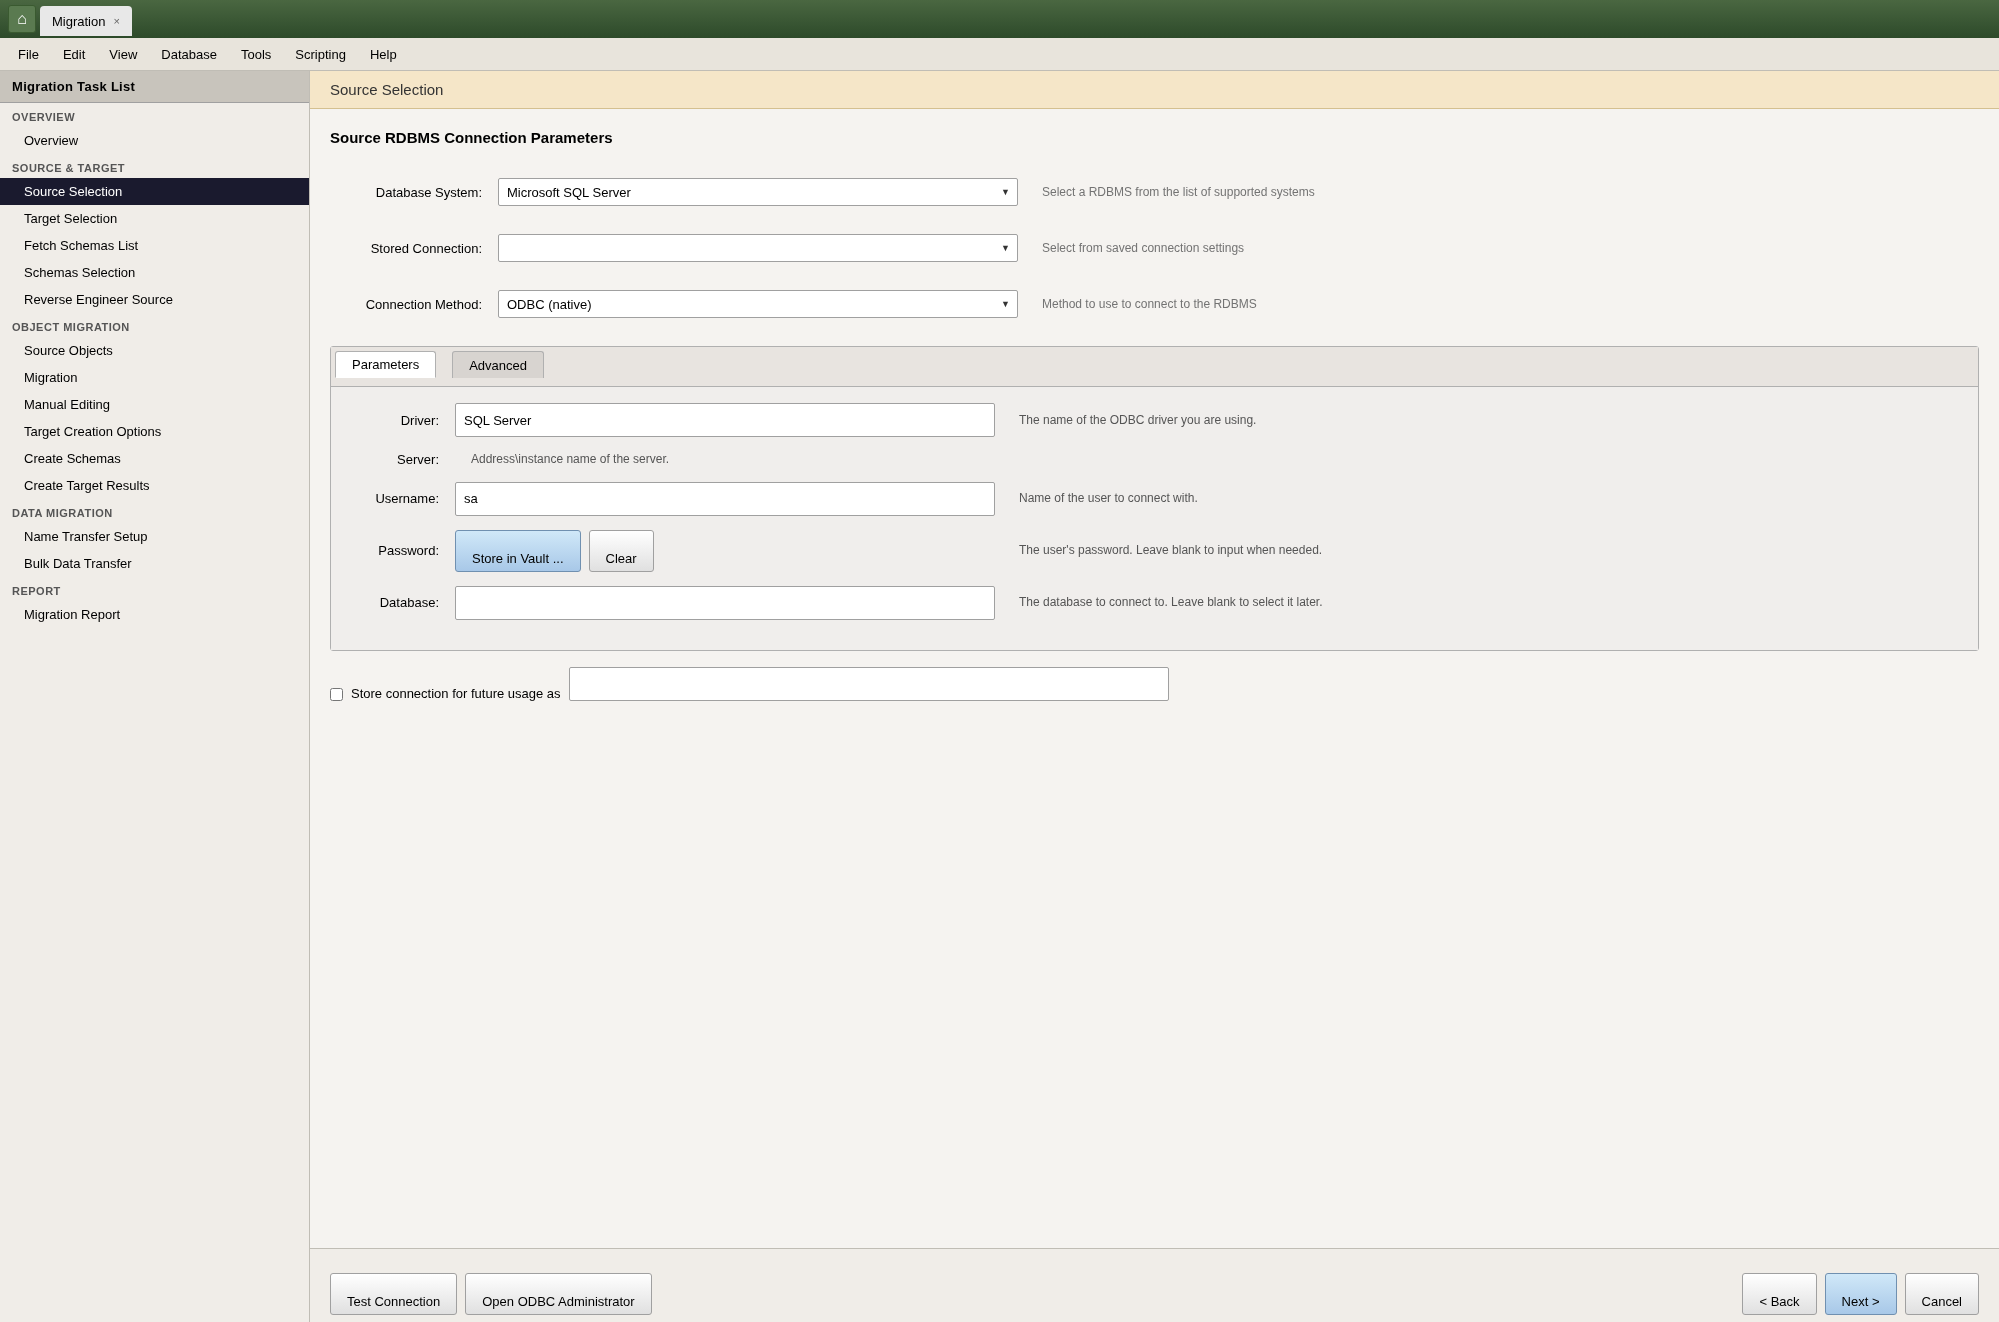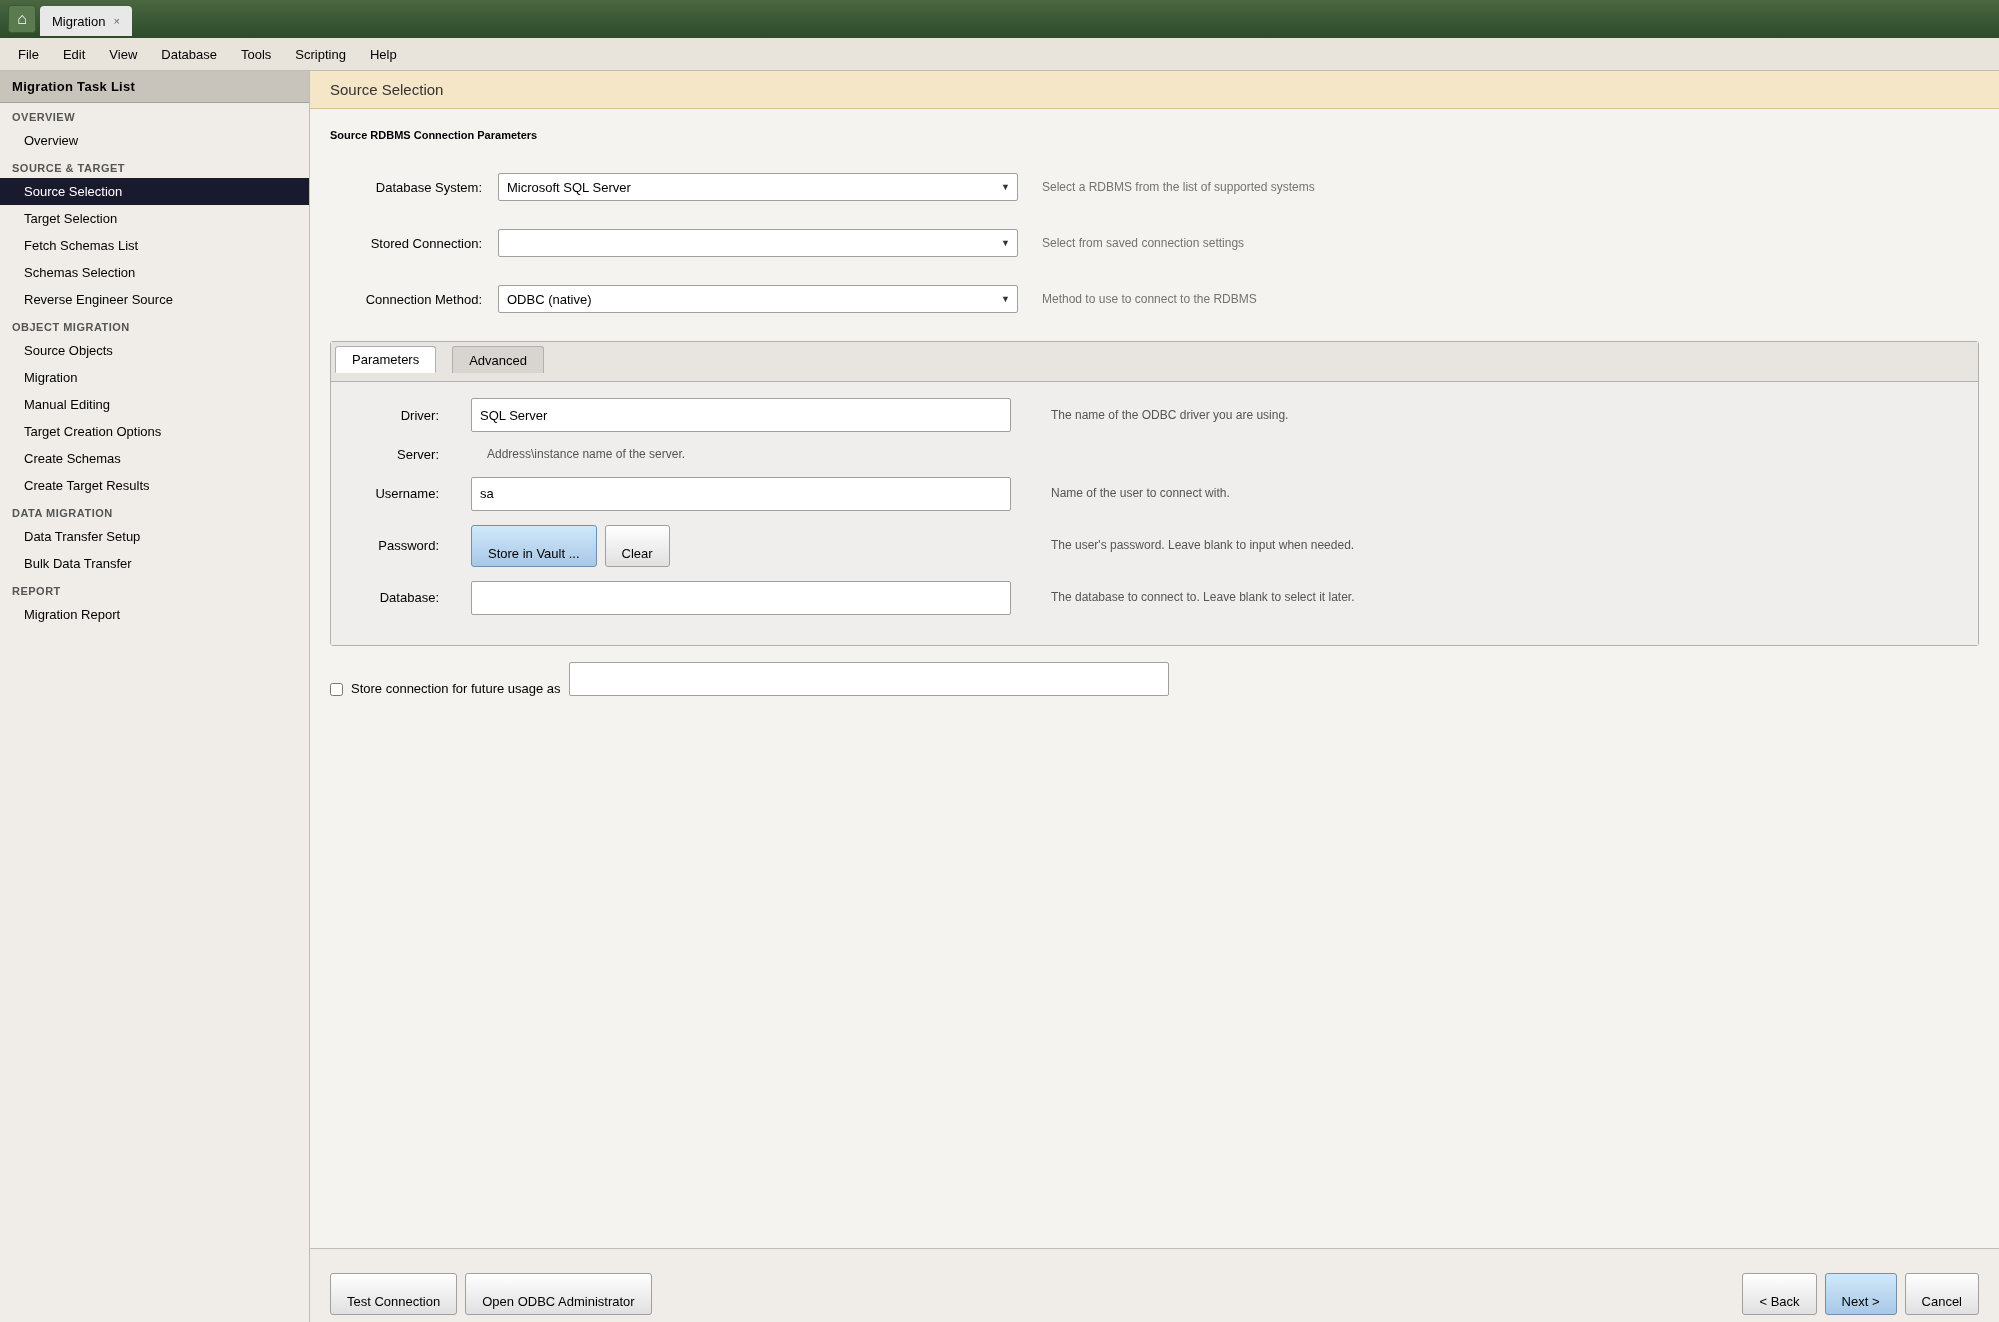--- a/index.html
+++ b/index.html
@@ -121,21 +121,21 @@
       flex: 1;
       padding: 20px;
       overflow-y: auto;
       display: flex;
       flex-direction: column;
       gap: 16px;
     }
 
     
     .section-title {
-      font-size: 11px;
+      font-size: 15px;
       font-weight: bold;
       margin-bottom: 16px;
       color: #000;
     }
 
     
     .form-row {
       display: flex;
       align-items: center;
       margin-bottom: 12px;
@@ -225,21 +225,21 @@
     .tabs-body {
       padding: 16px;
       background: #f0eeec;
     }
 
     
     .param-row {
       display: flex;
       align-items: center;
       margin-bottom: 14px;
-      gap: 24px;
+      gap: 8px;
     }
     .param-label {
       width: 100px;
       text-align: right;
       padding-right: 8px;
       font-size: 13px;
       flex-shrink: 0;
     }
     .param-input-wrap {
       flex: 1;
@@ -347,21 +347,21 @@
 
     <div class="sidebar-section-label">OBJECT MIGRATION</div>
     <div class="sidebar-item">Source Objects</div>
     <div class="sidebar-item">Migration</div>
     <div class="sidebar-item">Manual Editing</div>
     <div class="sidebar-item">Target Creation Options</div>
     <div class="sidebar-item">Create Schemas</div>
     <div class="sidebar-item">Create Target Results</div>
 
     <div class="sidebar-section-label">DATA MIGRATION</div>
-    <div class="sidebar-item">Data Transfer Setup</div>
+    <div class="sidebar-item">Name Transfer Setup</div>
     <div class="sidebar-item">Bulk Data Transfer</div>
 
     <div class="sidebar-section-label">REPORT</div>
     <div class="sidebar-item">Migration Report</div>
   </div>
 
   <div class="content-area">
     <div class="content-header">Source Selection</div>
 
     <div class="content-body">

